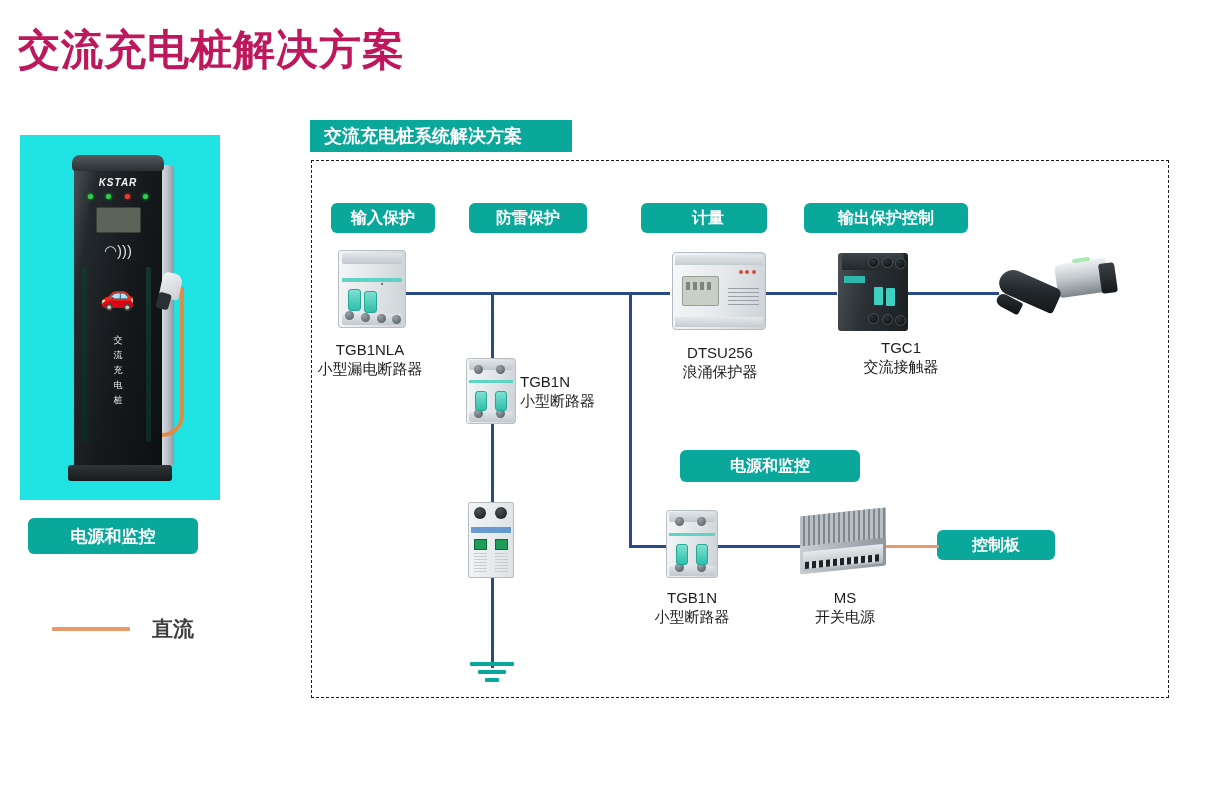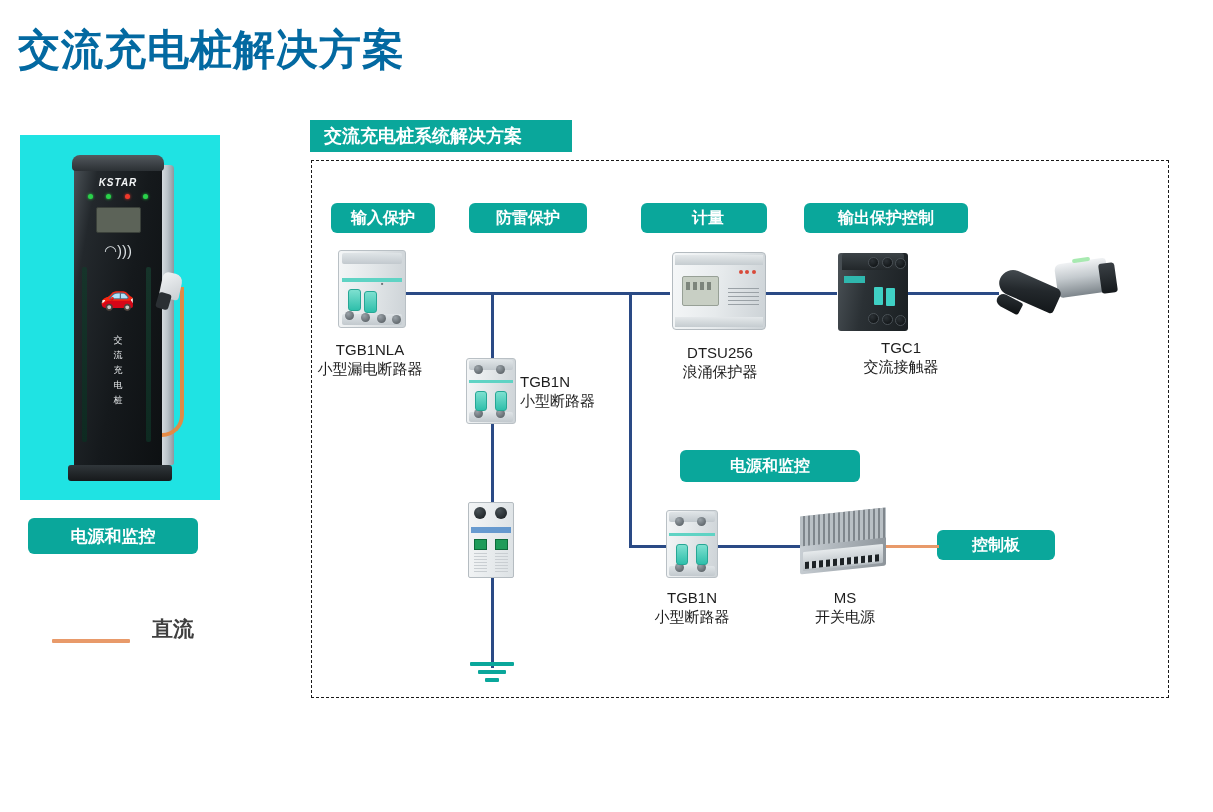--- a/index.html
+++ b/index.html
@@ -8,21 +8,21 @@
     width: 1213px; height: 812px;
     background: #ffffff;
     font-family: "Liberation Sans", "DejaVu Sans", sans-serif;
     overflow: hidden;
   }
   #page { position: relative; width: 1213px; height: 812px; background: #fff; }
 
   
   .page-title {
     position: absolute; left: 18px; top: 22px;
-    font-size: 42px; font-weight: bold; color: #0369a1;
+    font-size: 42px; font-weight: bold; color: #be185d;
     letter-spacing: 1px; white-space: nowrap;
   }
 
   
   .badge {
     position: absolute;
     background: #0aa79b;
     color: #ffffff;
     font-weight: bold;
     border-radius: 6px;
@@ -121,21 +121,21 @@
     position: absolute; left: 95px; top: 146px; width: 13px; height: 16px;
     background: #2a2f33; border-radius: 3px; transform: rotate(16deg);
   }
 
   .product-caption {
     left: 28px; top: 518px; width: 170px; height: 36px;
     font-size: 17px;
   }
 
   
-  .legend-row { position: absolute; display: flex; align-items: flex-end; }
+  .legend-row { position: absolute; display: flex; align-items: center; }
   .legend-line { width: 78px; height: 4px; border-radius: 1px; }
   .legend-label { margin-left: 22px; font-size: 21px; font-weight: bold; color: #3f3f3f; }
 
   
   .wire { position: absolute; background: #2a4a85; }
   .wire.dc { background: #e89a6a; }
   .wire.h { height: 2.5px; }
   .wire.v { width: 2.5px; }
 
   

